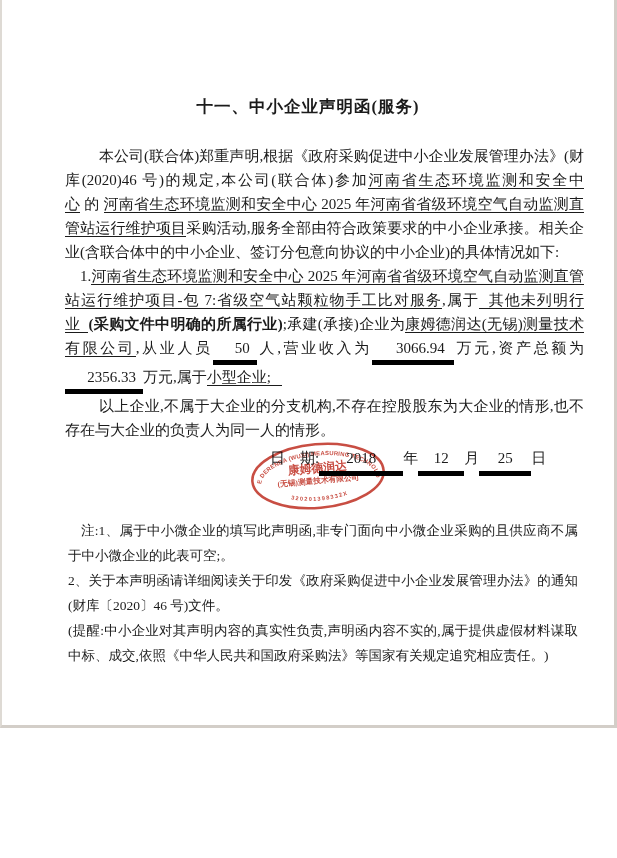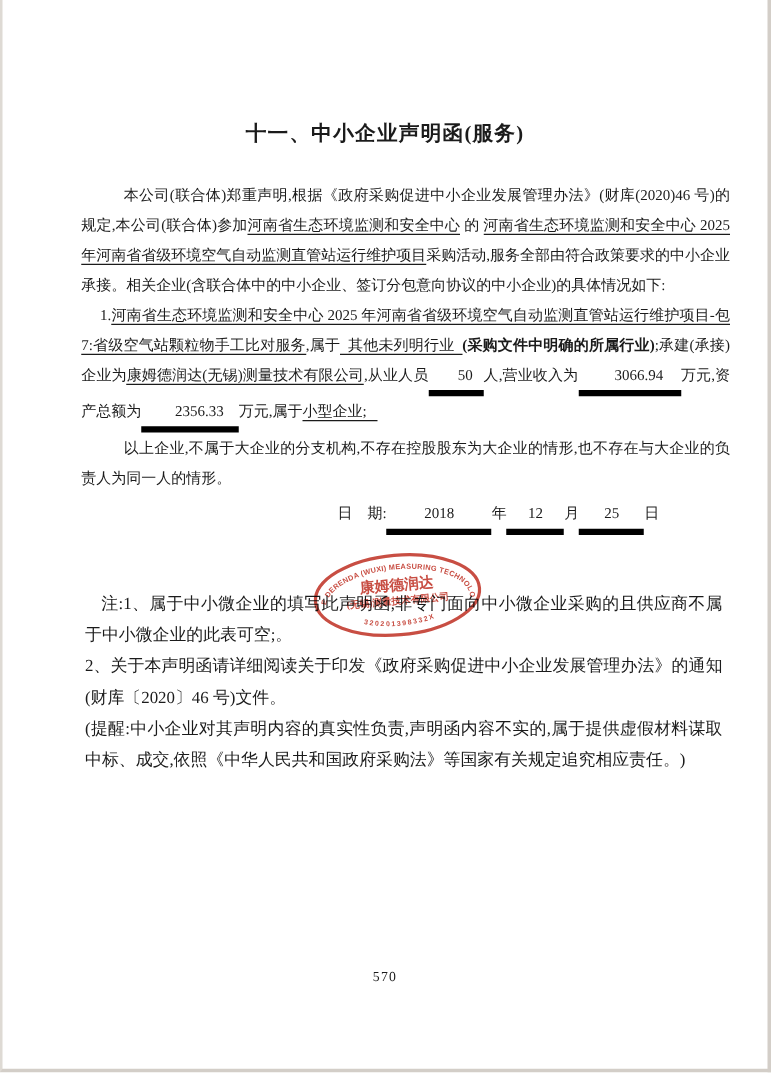--- a/index.html
+++ b/index.html
@@ -4,39 +4,39 @@
 <style>
   html,body{margin:0;padding:0;background:#ffffff;}
   body{
     width:617px;height:858px;
     font-family:"Liberation Serif","DejaVu Serif",serif;
     color:#1b1b1b;
     -webkit-font-smoothing:antialiased;
   }
   .page{
     position:relative;
-    width:617px;height:858px;
+    width:617px;height:728px;
     box-sizing:border-box;
     background:#ffffff;
     border-left:2px solid #dedad4;
     border-right:3px solid #d3cec8;
     border-bottom:3px solid #d3cec8;
     overflow:hidden;
   }
   .title{
     margin:0;
     padding-top:96px;
     text-align:center;
     font-size:16.5px;
     font-weight:bold;
     letter-spacing:1px;
   }
   .content{
     margin:26px 30px 0 63px;
-    font-size:12px;
+    font-size:15px;
     line-height:24px;
     text-align:justify;
   }
   .content p{margin:0;}
   .p-indent2{text-indent:34px;}
   .p-indent1{text-indent:15px;}
   .u{border-bottom:1px solid #1b1b1b;}
   .b{font-weight:bold;}
   .field{
     display:inline-block;

